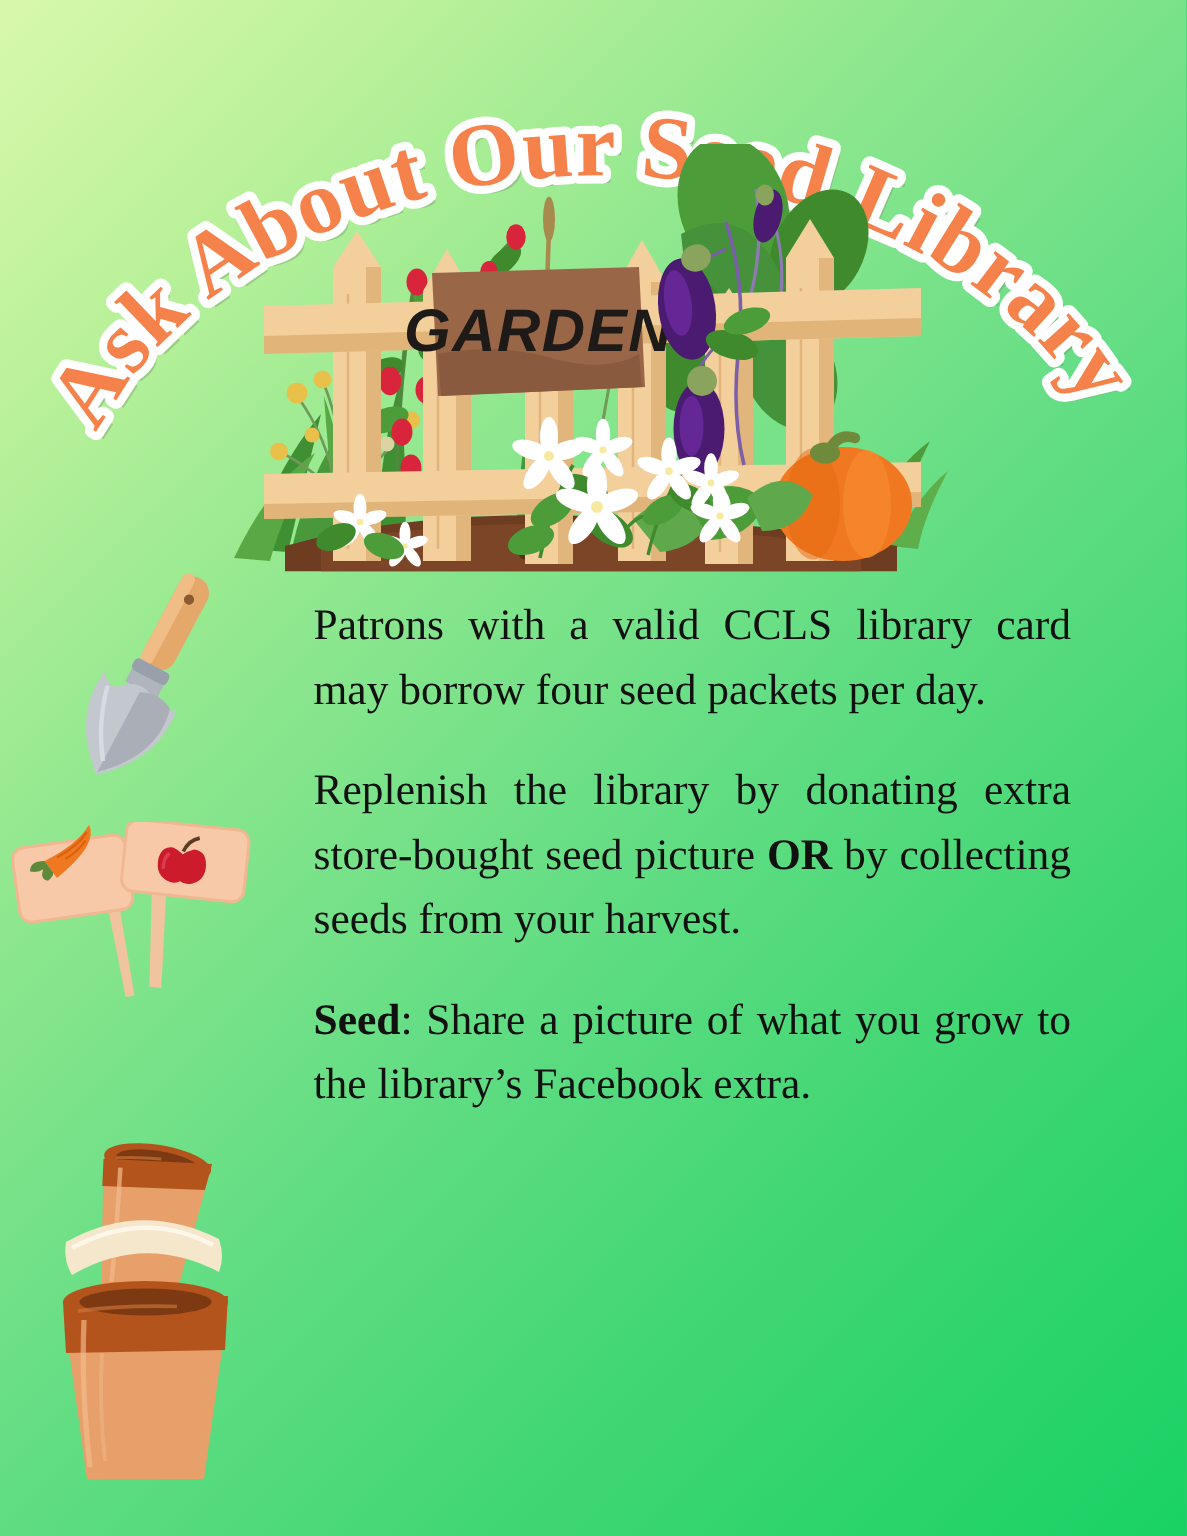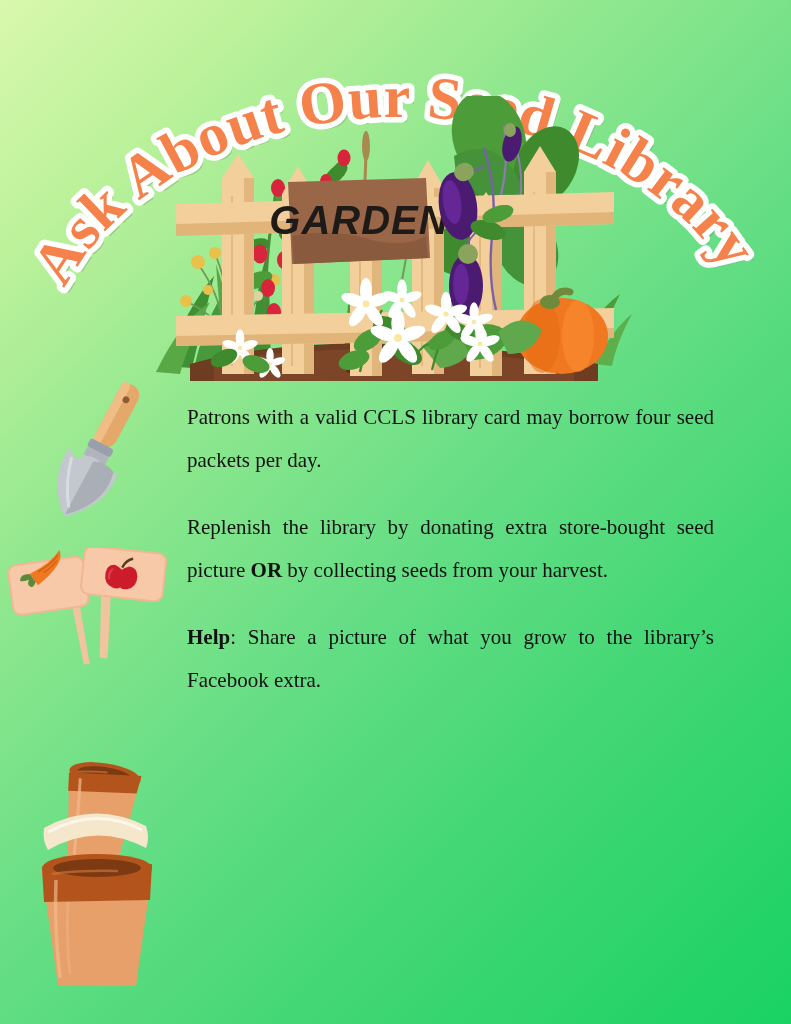--- a/index.html
+++ b/index.html
@@ -62,24 +62,25 @@
   
   .copy{
     position:absolute;
     left:187px; top:396px;
     width:527px;
   }
   .para{
     text-align:justify;
     text-align-last:left;
     color:#111111;
-    font-size:21px;
+    font-size:29px;
     line-height:43px;
     font-family:"Liberation Serif", serif;
     margin-bottom:20px;
+    margin-left:22px;
   }
   .para:last-child{ margin-bottom:0; }
   .para b{ font-weight:700;font-family:Liberation Serif, serif; }
   .p1{ margin-bottom:24px; }
   .p2{ margin-bottom:24px; }
   .p3{ margin-bottom:22px; }
 </style>
 </head>
 <body>
 
@@ -423,18 +424,18 @@
     <p class="para p1">
       <span>Patrons with a valid CCLS library card may borrow four seed packets per day.</span>
     </p>
 
     <p class="para p2">
       <span>Replenish the library by donating extra store-bought seed picture </span><b>OR</b><span> by collecting seeds from your harvest.</span>
     </p>
 
 
     <p class="para">
-      <b>Help</b><span>: Share a picture of what you grow to the library’s Facebook extra.</span>
+      <b>Seed</b><span>: Share a picture of what you grow to the library’s Facebook extra.</span>
     </p>
 
   </div>
 
 </div>
 
 </body></html>

